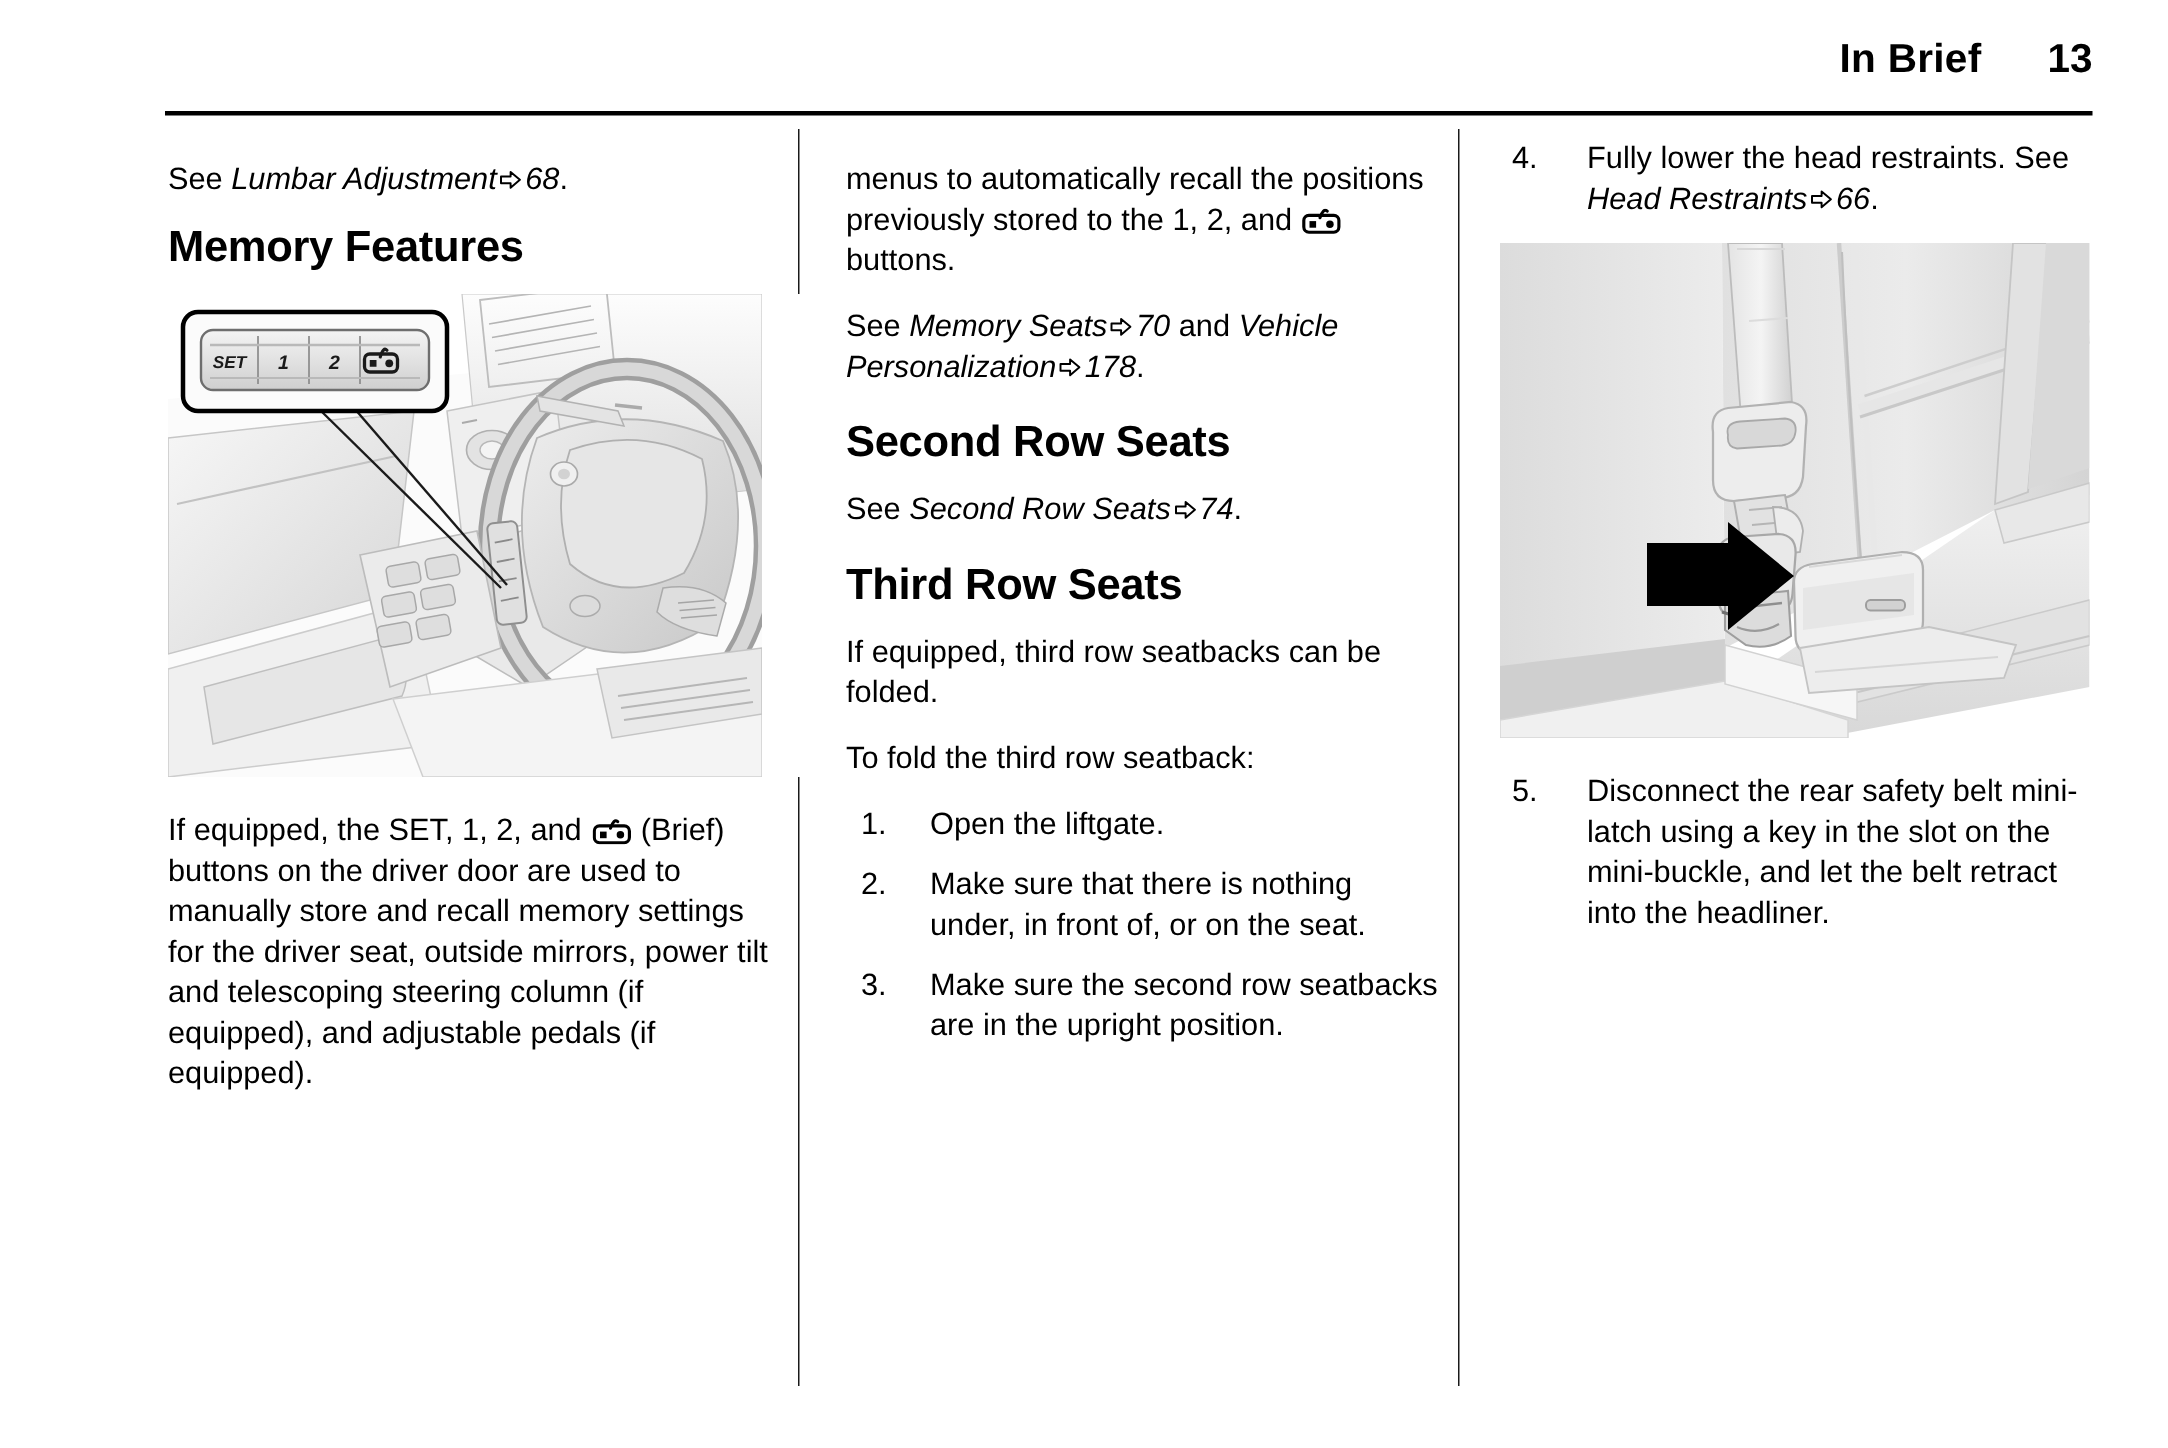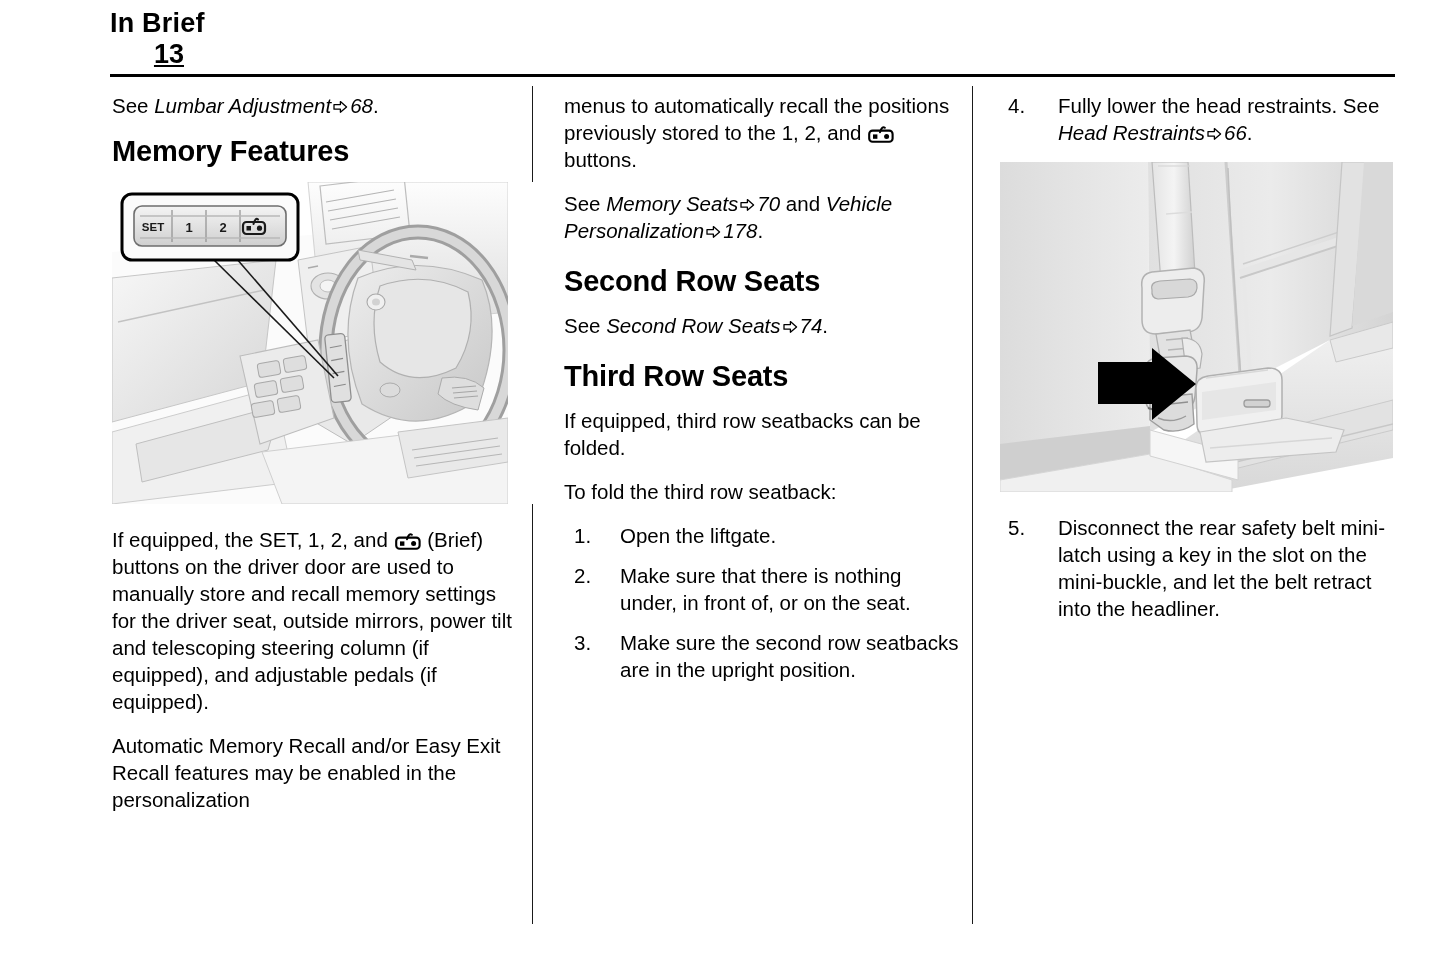--- a/index.html
+++ b/index.html
@@ -24,34 +24,32 @@
   
   .header {
     position: absolute;
     left: 110px;
     top: 24px;
     width: 1285px;
     height: 46px;
     display: flex;
     align-items: flex-start;
     justify-content: flex-end;
-    flex-direction: column;
   }
   .header-title {
     font-size: 27px;
     font-weight: bold;
     letter-spacing: 0.2px;
   }
   .header-page {
     font-size: 27px;
     font-weight: bold;
     margin-left: 40px;
     min-width: 34px;
     text-align: right;
-    text-decoration: underline;
   }
   .header-rule {
     position: absolute;
     left: 110px;
     top: 74px;
     width: 1285px;
     height: 3px;
     background: #000000;
   }
 
@@ -70,21 +68,21 @@
   .col {
     position: absolute;
     top: 92px;
     width: 400px;
   }
   .col1 { left: 112px; }
   .col2 { left: 564px; }
   .col3 { left: 1000px; width: 396px; }
 
   p {
-    margin: 0 0 17px 0;
+    margin: 14px 0 17px 0;
     font-size: 20.5px;
     line-height: 27px;
   }
   p:last-child { margin-bottom: 0; }
 
   h2 {
     margin: 22px 0 16px 0;
     font-size: 29px;
     font-weight: bold;
     line-height: 30px;
@@ -142,20 +140,21 @@
 
   
   .figure {
     position: relative;
     background: #ffffff;
     margin: 16px 0 22px 0;
   }
   .fig-interior {
     width: 464px;
     height: 322px;
+    font-style: italic;
   }
   .fig-belt {
     width: 393px;
     height: 330px;
   }
   .figure svg { display: block; }
 </style>
 </head>
 <body>
 
@@ -299,21 +298,20 @@
       </svg>
     </div>
 
     <p><span>If equipped, the SET, 1, 2, and </span><span class="exit-icon"><svg width="26" height="17" viewBox="0 0 26 17">
             <rect x="1.2" y="4.6" width="23.4" height="11.2" rx="3.4" fill="none" stroke="#000" stroke-width="2.1"></rect>
             <rect x="5" y="8.4" width="4.4" height="4.4" fill="#000"></rect>
             <circle cx="18.6" cy="10.5" r="2.5" fill="#000"></circle>
             <path d="M12 6.2 Q14.2 -0.6 16.8 1.8" fill="none" stroke="#000" stroke-width="2" stroke-linecap="round"></path>
           </svg></span><span> (Brief) buttons on the driver door are used to manually store and recall memory settings for the driver seat, outside mirrors, power tilt and telescoping steering column (if equipped), and adjustable pedals (if equipped).</span></p>
 
-    <p>Automatic Memory Recall and/or Easy Exit Recall features may be enabled in the personalization</p>
   </div>
 
   <div class="col col2">
 
     <p><span>menus to automatically recall the positions previously stored to the 1, 2, and </span><span class="exit-icon"><svg width="26" height="17" viewBox="0 0 26 17">
             <rect x="1.2" y="4.6" width="23.4" height="11.2" rx="3.4" fill="none" stroke="#000" stroke-width="2.1"></rect>
             <rect x="5" y="8.4" width="4.4" height="4.4" fill="#000"></rect>
             <circle cx="18.6" cy="10.5" r="2.5" fill="#000"></circle>
             <path d="M12 6.2 Q14.2 -0.6 16.8 1.8" fill="none" stroke="#000" stroke-width="2" stroke-linecap="round"></path>
           </svg></span><span> buttons.</span></p>

